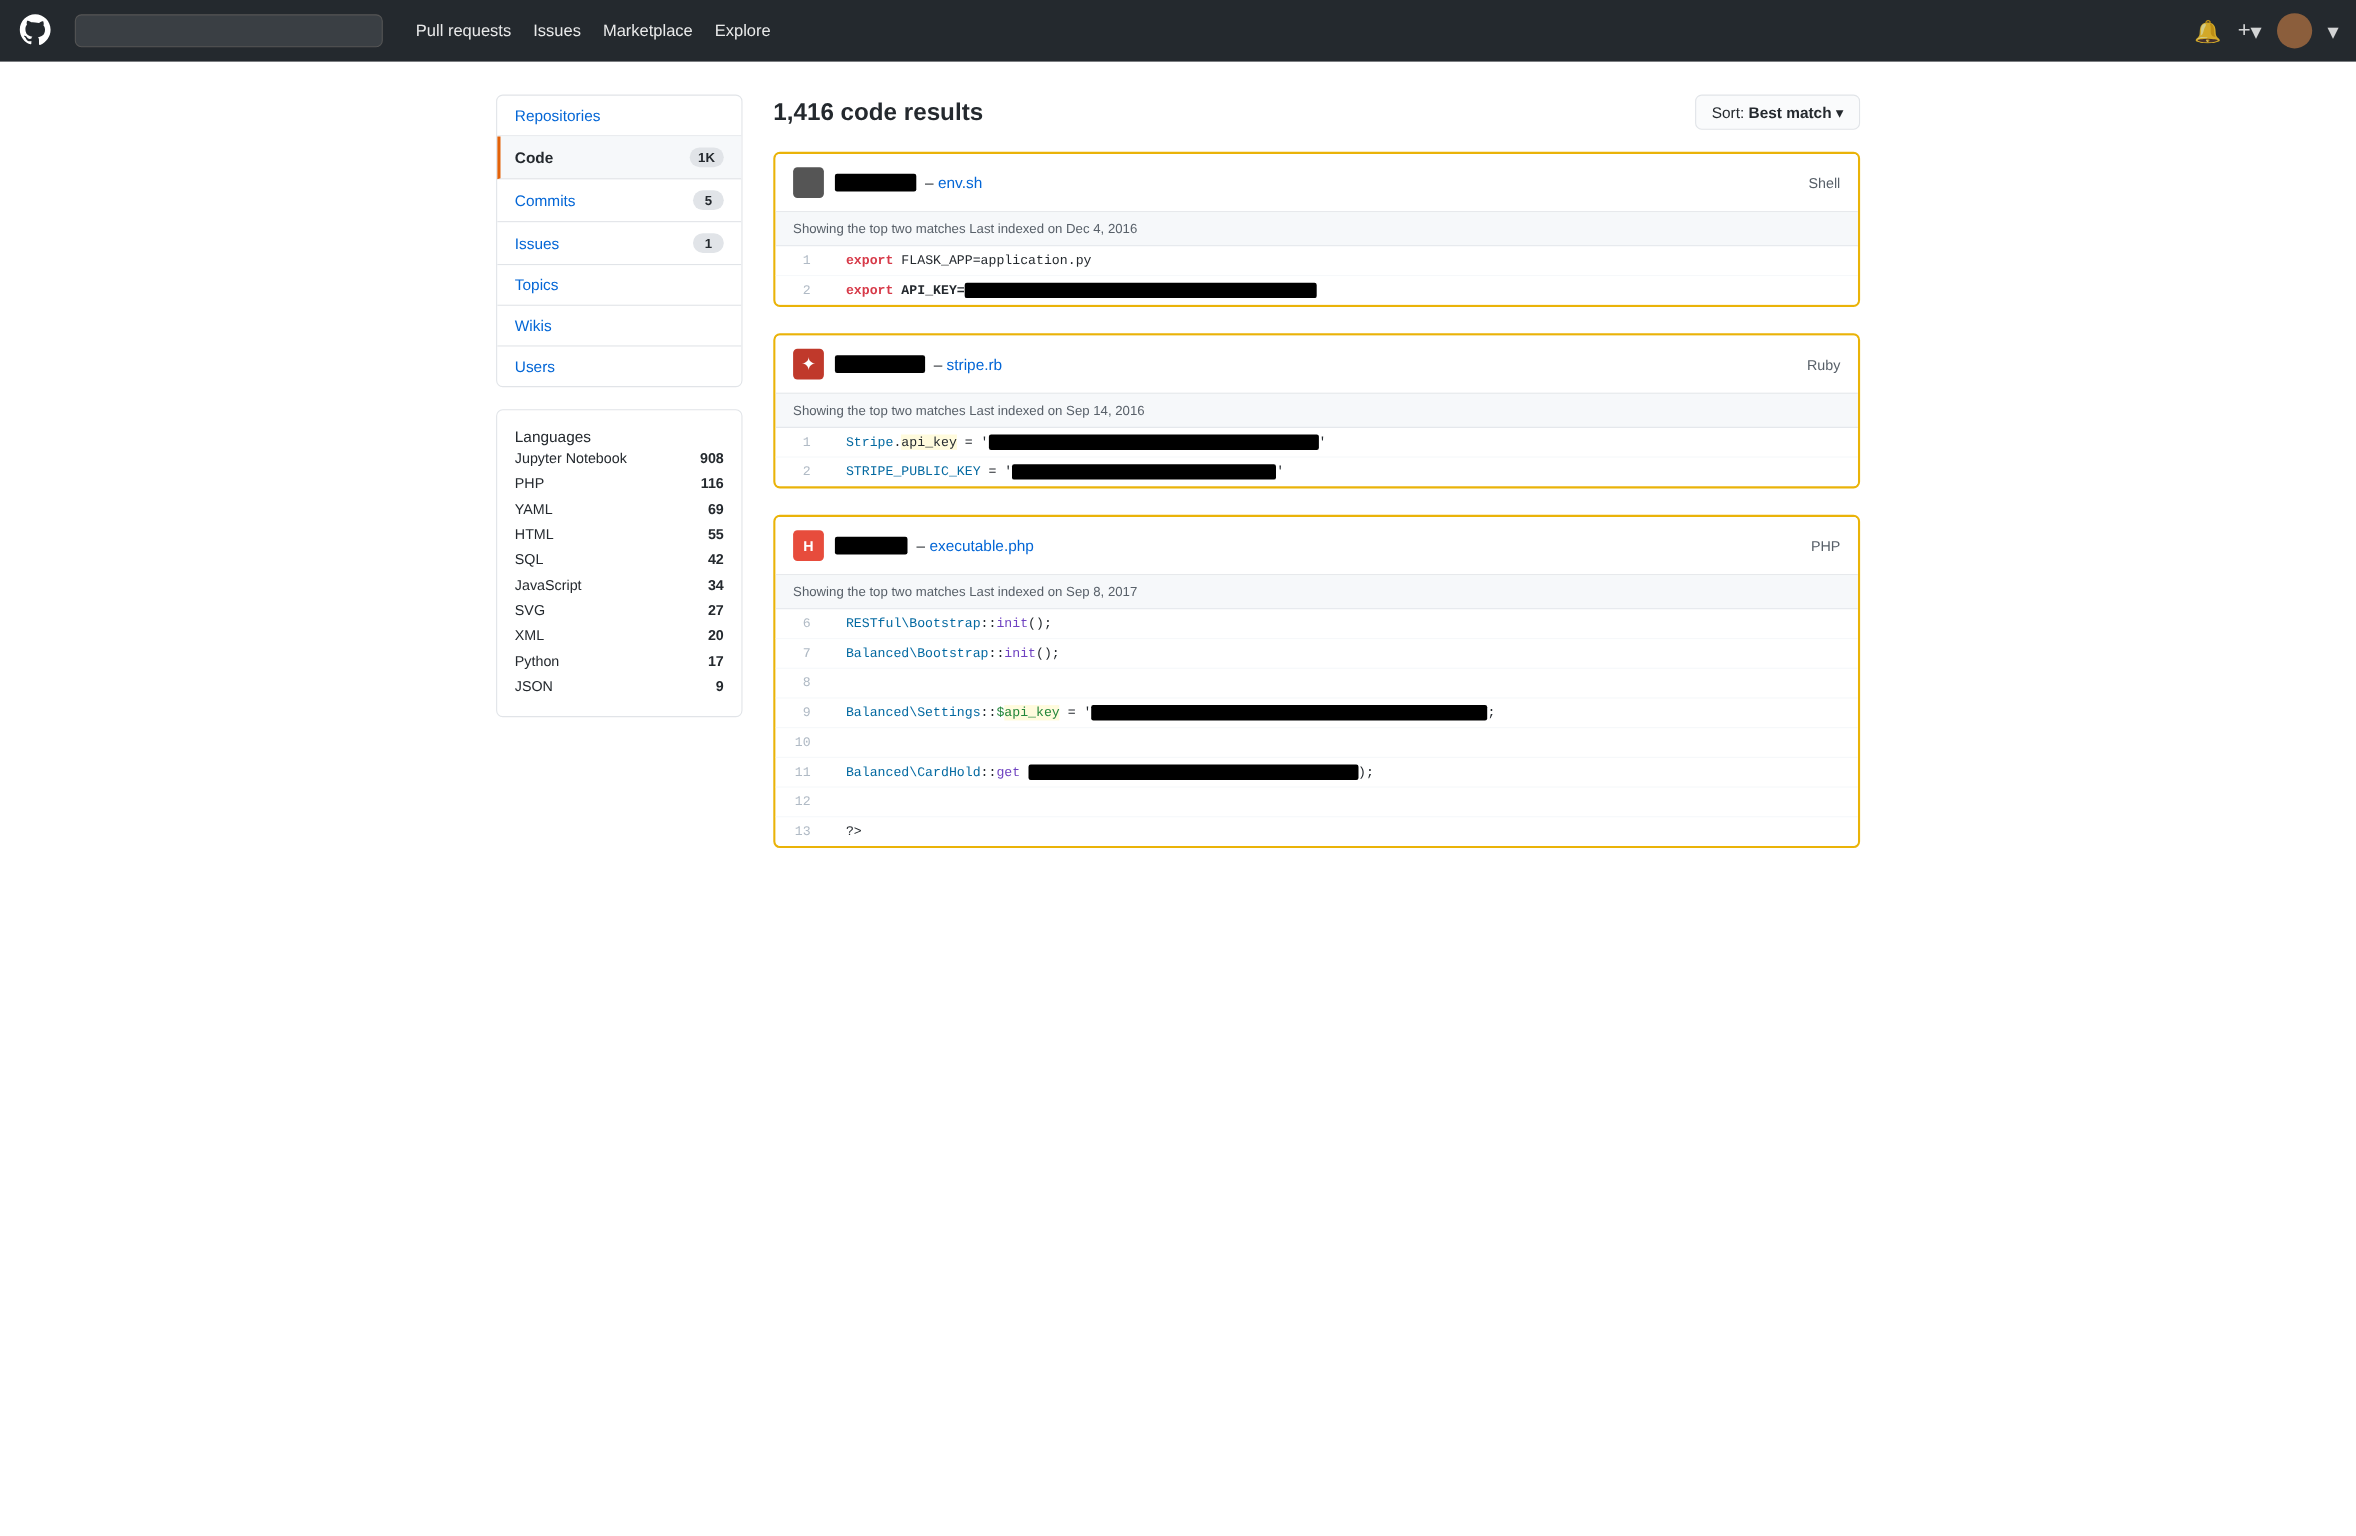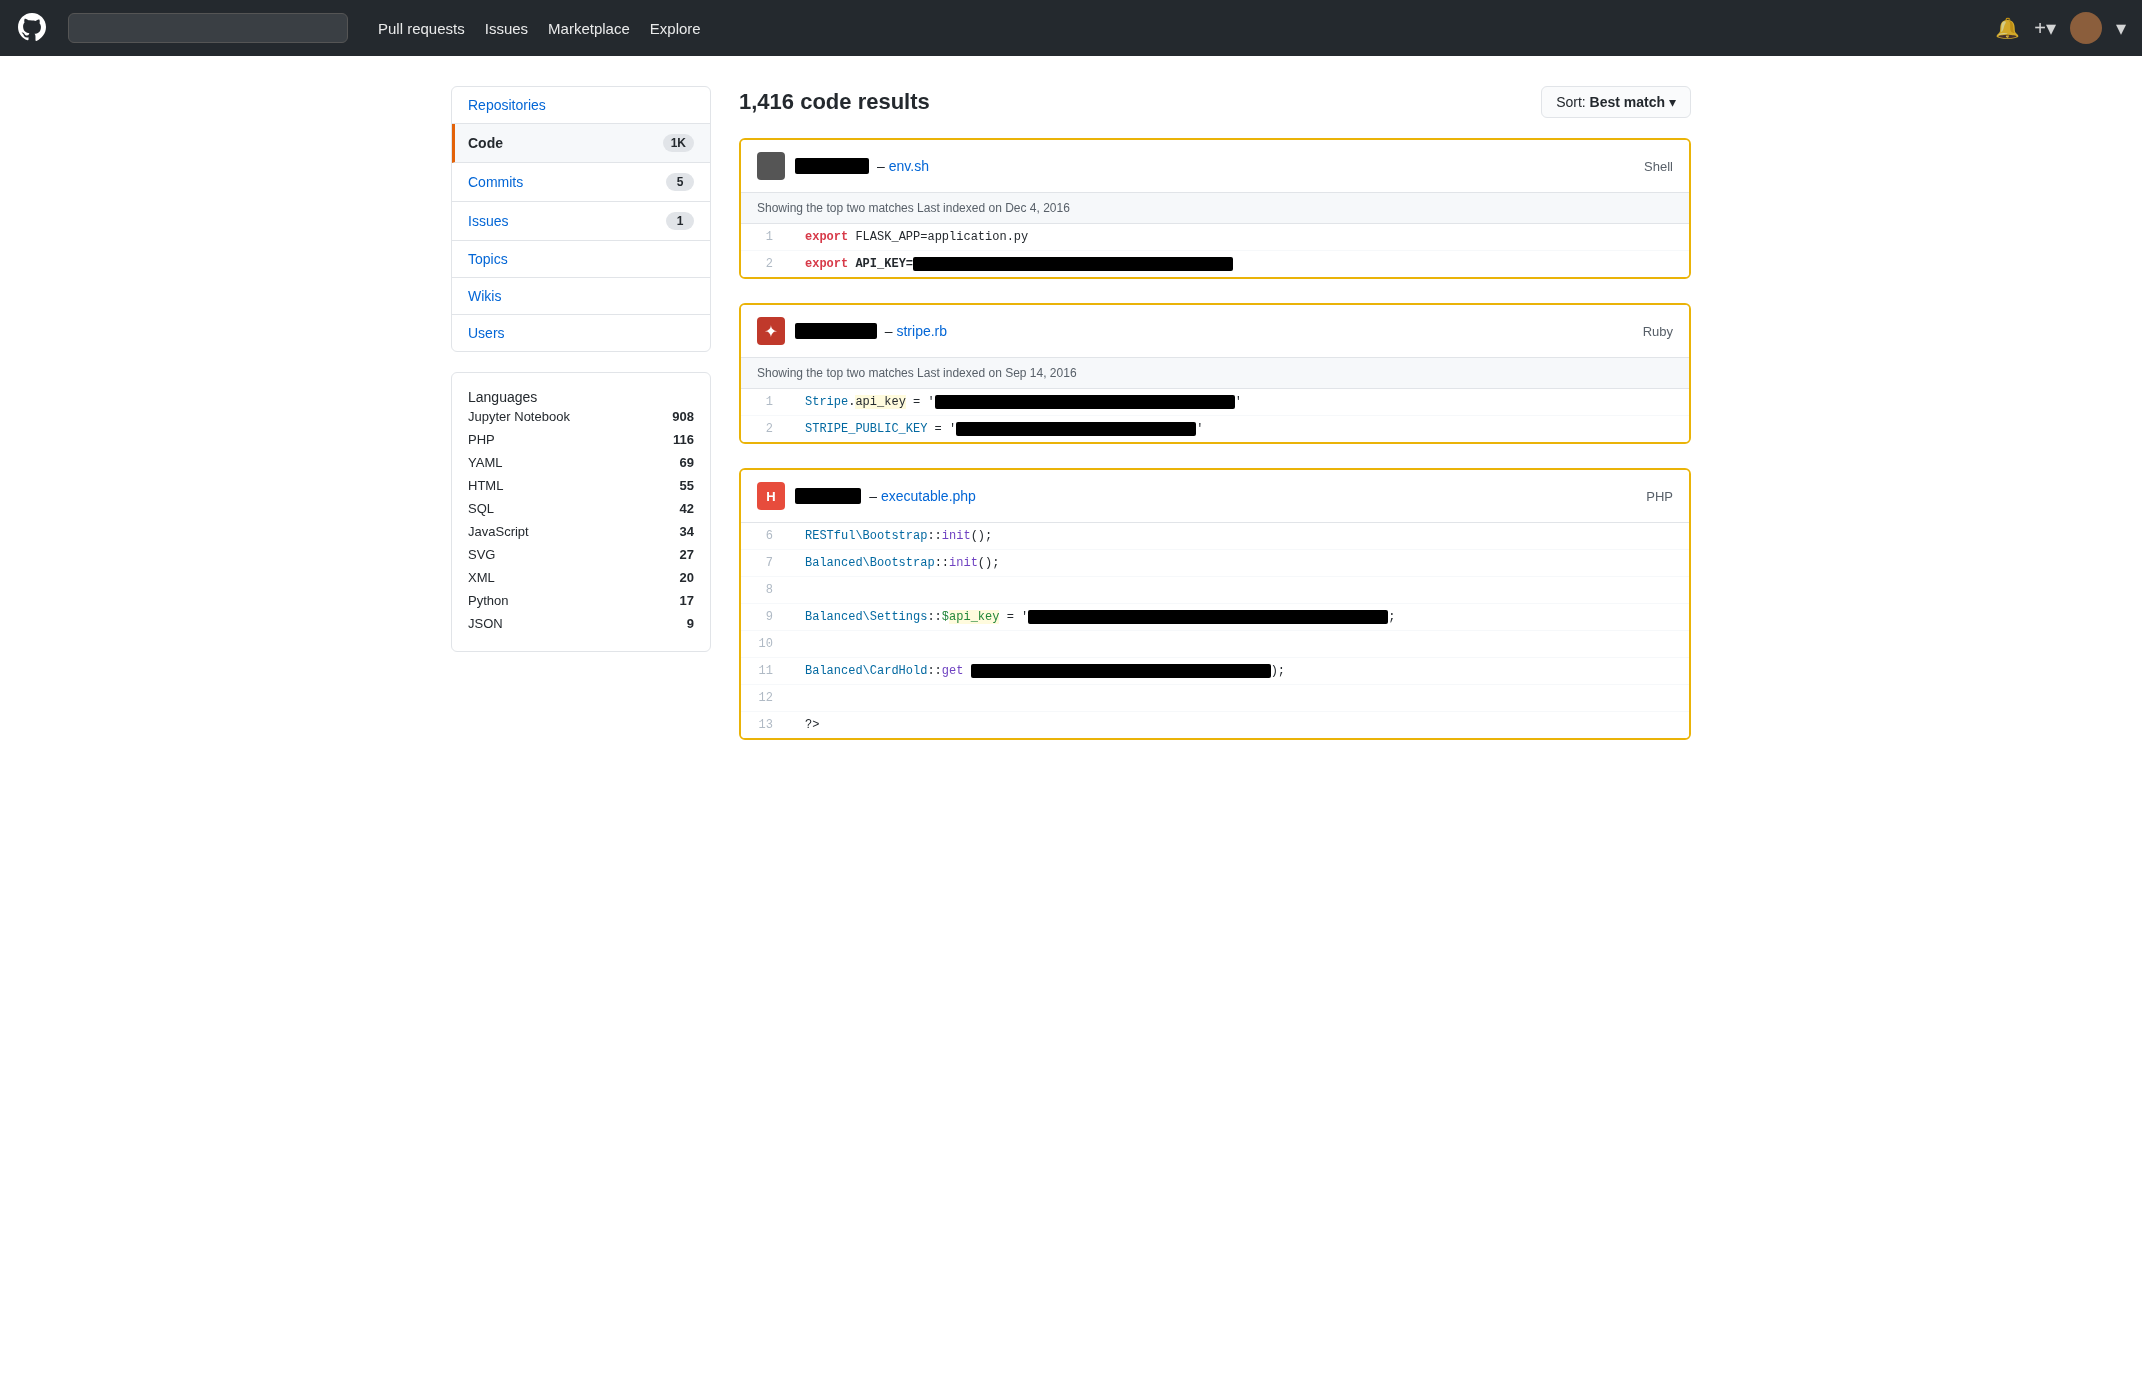--- a/index.html
+++ b/index.html
@@ -66,21 +66,21 @@
     .page-container {
       display: flex;
       max-width: 1280px;
       margin: 30px auto;
       padding: 0 20px;
       gap: 28px;
     }
 
     
     .sidebar {
-      width: 260px;
+      width: 224px;
       flex-shrink: 0;
     }
     .sidebar-section {
       border: 1px solid #e1e4e8;
       border-radius: 6px;
       overflow: hidden;
       margin-bottom: 20px;
     }
     .sidebar-item {
       display: flex;
@@ -424,20 +424,21 @@
           <div class="result-avatar result-avatar-special" style="background:#e74c3c; width:28px; height:28px; border-radius:4px; color:#fff; font-size:13px; font-weight:700;">
             H
           </div>
           <span class="result-path">
             <span style="color:#24292e; background:#000; border-radius:2px; padding:0 6px;">&nbsp;&nbsp;&nbsp;&nbsp;&nbsp;&nbsp;&nbsp;&nbsp;&nbsp;&nbsp;&nbsp;&nbsp;&nbsp;&nbsp;</span>
             &nbsp;–&nbsp;<a>executable.php</a>
           </span>
         </div>
         <span class="result-lang">PHP</span>
       </div>
+      <div class="result-sub">Showing the top two matches   Last indexed on Sep 8, 2017</div>
       <div class="code-block">
         <div class="code-line">
           <span class="line-num">6</span>
           <span class="line-content"><span class="kw-blue">RESTful\Bootstrap</span>::<span class="fn-purple">init</span>();</span>
         </div>
         <div class="code-line">
           <span class="line-num">7</span>
           <span class="line-content"><span class="kw-blue">Balanced\Bootstrap</span>::<span class="fn-purple">init</span>();</span>
         </div>
         <div class="code-line">

